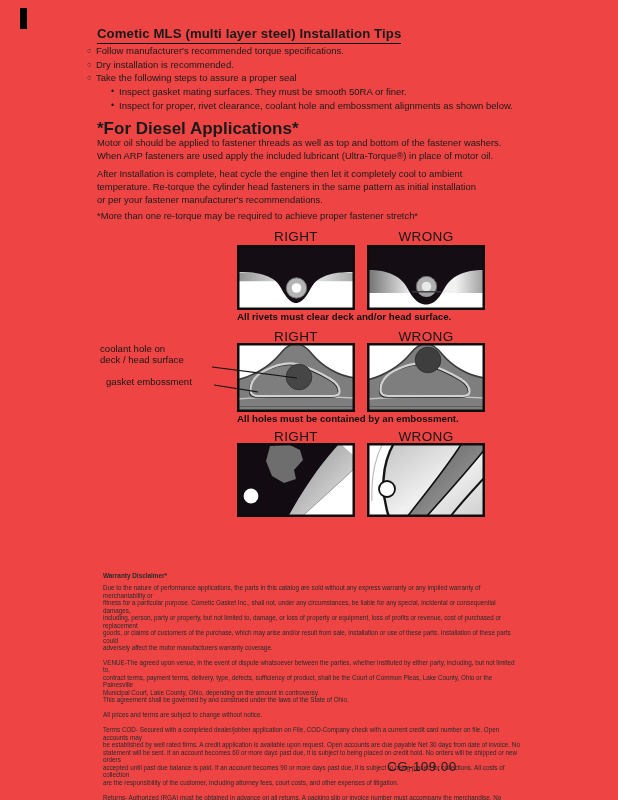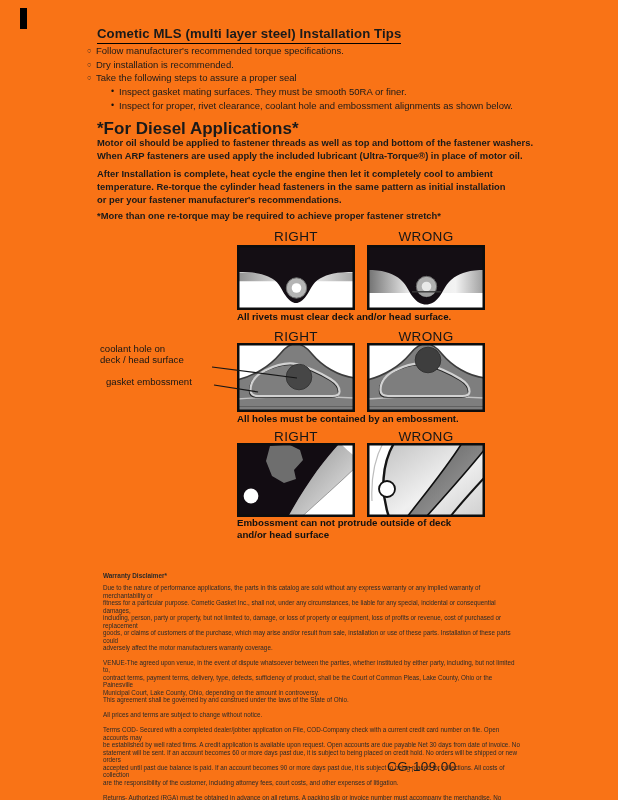--- a/index.html
+++ b/index.html
@@ -1,26 +1,26 @@
 <!DOCTYPE html>
 <html><head>
 <meta charset="utf-8">
 <style>
   html,body{margin:0;padding:0;background:#ffffff;}
-  #page{position:relative;width:618px;height:800px;background:#f97316;overflow:hidden;
+  #page{position:relative;width:618px;height:800px;background:#ef4444;overflow:hidden;
         font-family:"Liberation Sans","DejaVu Sans",sans-serif;color:#1a1a1a;}
   .abs{position:absolute;}
   .reg-mark{left:20px;top:8px;width:7px;height:21px;background:#000;}
   .title{left:97px;top:26px;font-size:13.2px;font-weight:bold;letter-spacing:.1px;
          border-bottom:1.7px solid #000;padding-bottom:2px;white-space:nowrap;}
   .brow{display:flex;align-items:flex-start;white-space:nowrap;font-size:9.5px;line-height:12px;}
   .brow .mk1{font-size:7.5px;width:9px;line-height:12px;color:#222;}
   .brow .mk2{font-size:9px;width:8px;line-height:11.5px;color:#111;}
   .h2{left:97px;font-size:17px;font-weight:bold;white-space:nowrap;}
-  .para{left:97px;font-size:9.4px;line-height:13.1px;white-space:pre-line;width:450px;font-weight:bold;}
+  .para{left:97px;font-size:9.4px;line-height:13.1px;white-space:pre-line;width:450px;}
   .fig-label{width:118px;text-align:center;font-size:13.5px;letter-spacing:.4px;color:#161616;white-space:nowrap;}
   .fig-box{width:118px;background:#fff;}
   .fig-box svg{display:block;}
   .caption{left:237px;font-size:9.7px;font-weight:bold;line-height:11.5px;white-space:pre-line;color:#111;}
   .side-label{font-size:9.6px;line-height:10.5px;white-space:pre-line;color:#161616;}
   .legal{left:103px;top:572px;width:418px;font-size:6.3px;line-height:7.5px;color:#2a2a2a;}
   .legal .lh{font-weight:bold;margin:0 0 4.5px 0;font-size:6.4px;}
   .legal p{margin:0 0 7.4px 0;white-space:pre-line;}
   .footer{left:387px;top:759px;font-size:13.5px;letter-spacing:.4px;color:#1c1c1c;white-space:nowrap;}
   .leader{left:0;top:0;pointer-events:none;}
@@ -184,22 +184,20 @@
       <path d="M27,0 C15,21 13,48 22,74" stroke="#141414" stroke-width="2.4" fill="none"></path>
       <path d="M16,0 C7,17 4,38 5,58" stroke="#bdbdbd" stroke-width="1.2" fill="none"></path>
       <path d="M95,0 L118,0 L118,6 C96,33 77,54 59,74 L40,74 C61,47 80,24 95,0 Z" fill="url(#g3wd)"></path>
       <path d="M95,0 C80,24 61,47 40,74" stroke="#0f0f0f" stroke-width="1.6" fill="none"></path>
       <path d="M118,6 C96,33 77,54 59,74" stroke="#0f0f0f" stroke-width="1.6" fill="none"></path>
       <path d="M118,34 C105,48 94,60 83,74" stroke="#141414" stroke-width="2" fill="none"></path>
       <circle cx="20" cy="46" r="8" fill="#ffffff" stroke="#111111" stroke-width="1.8"></circle>
       <rect x="1.25" y="1.25" width="115.5" height="71.5" fill="none" stroke="#0d0d0d" stroke-width="2.5"></rect>
     </svg>
   </div>
-  <div class="abs caption" style="top:517px;">Embossment can not protrude outside of deck
-and/or head surface</div>
 
   <svg class="abs leader" width="618" height="800" viewBox="0 0 618 800">
     <line x1="212" y1="367" x2="297" y2="378" stroke="#161616" stroke-width="1.2"></line>
     <line x1="214" y1="385" x2="258" y2="392" stroke="#161616" stroke-width="1.2"></line>
   </svg>
 
   <div class="abs legal">
     <div class="lh">Warranty Disclaimer*</div>
     <p>Due to the nature of performance applications, the parts in this catalog are sold without any express warranty or any implied warranty of merchantability or
 fitness for a particular purpose.  Cometic Gasket Inc., shall not, under any circumstances, be liable for any special, incidental or consequential damages,

